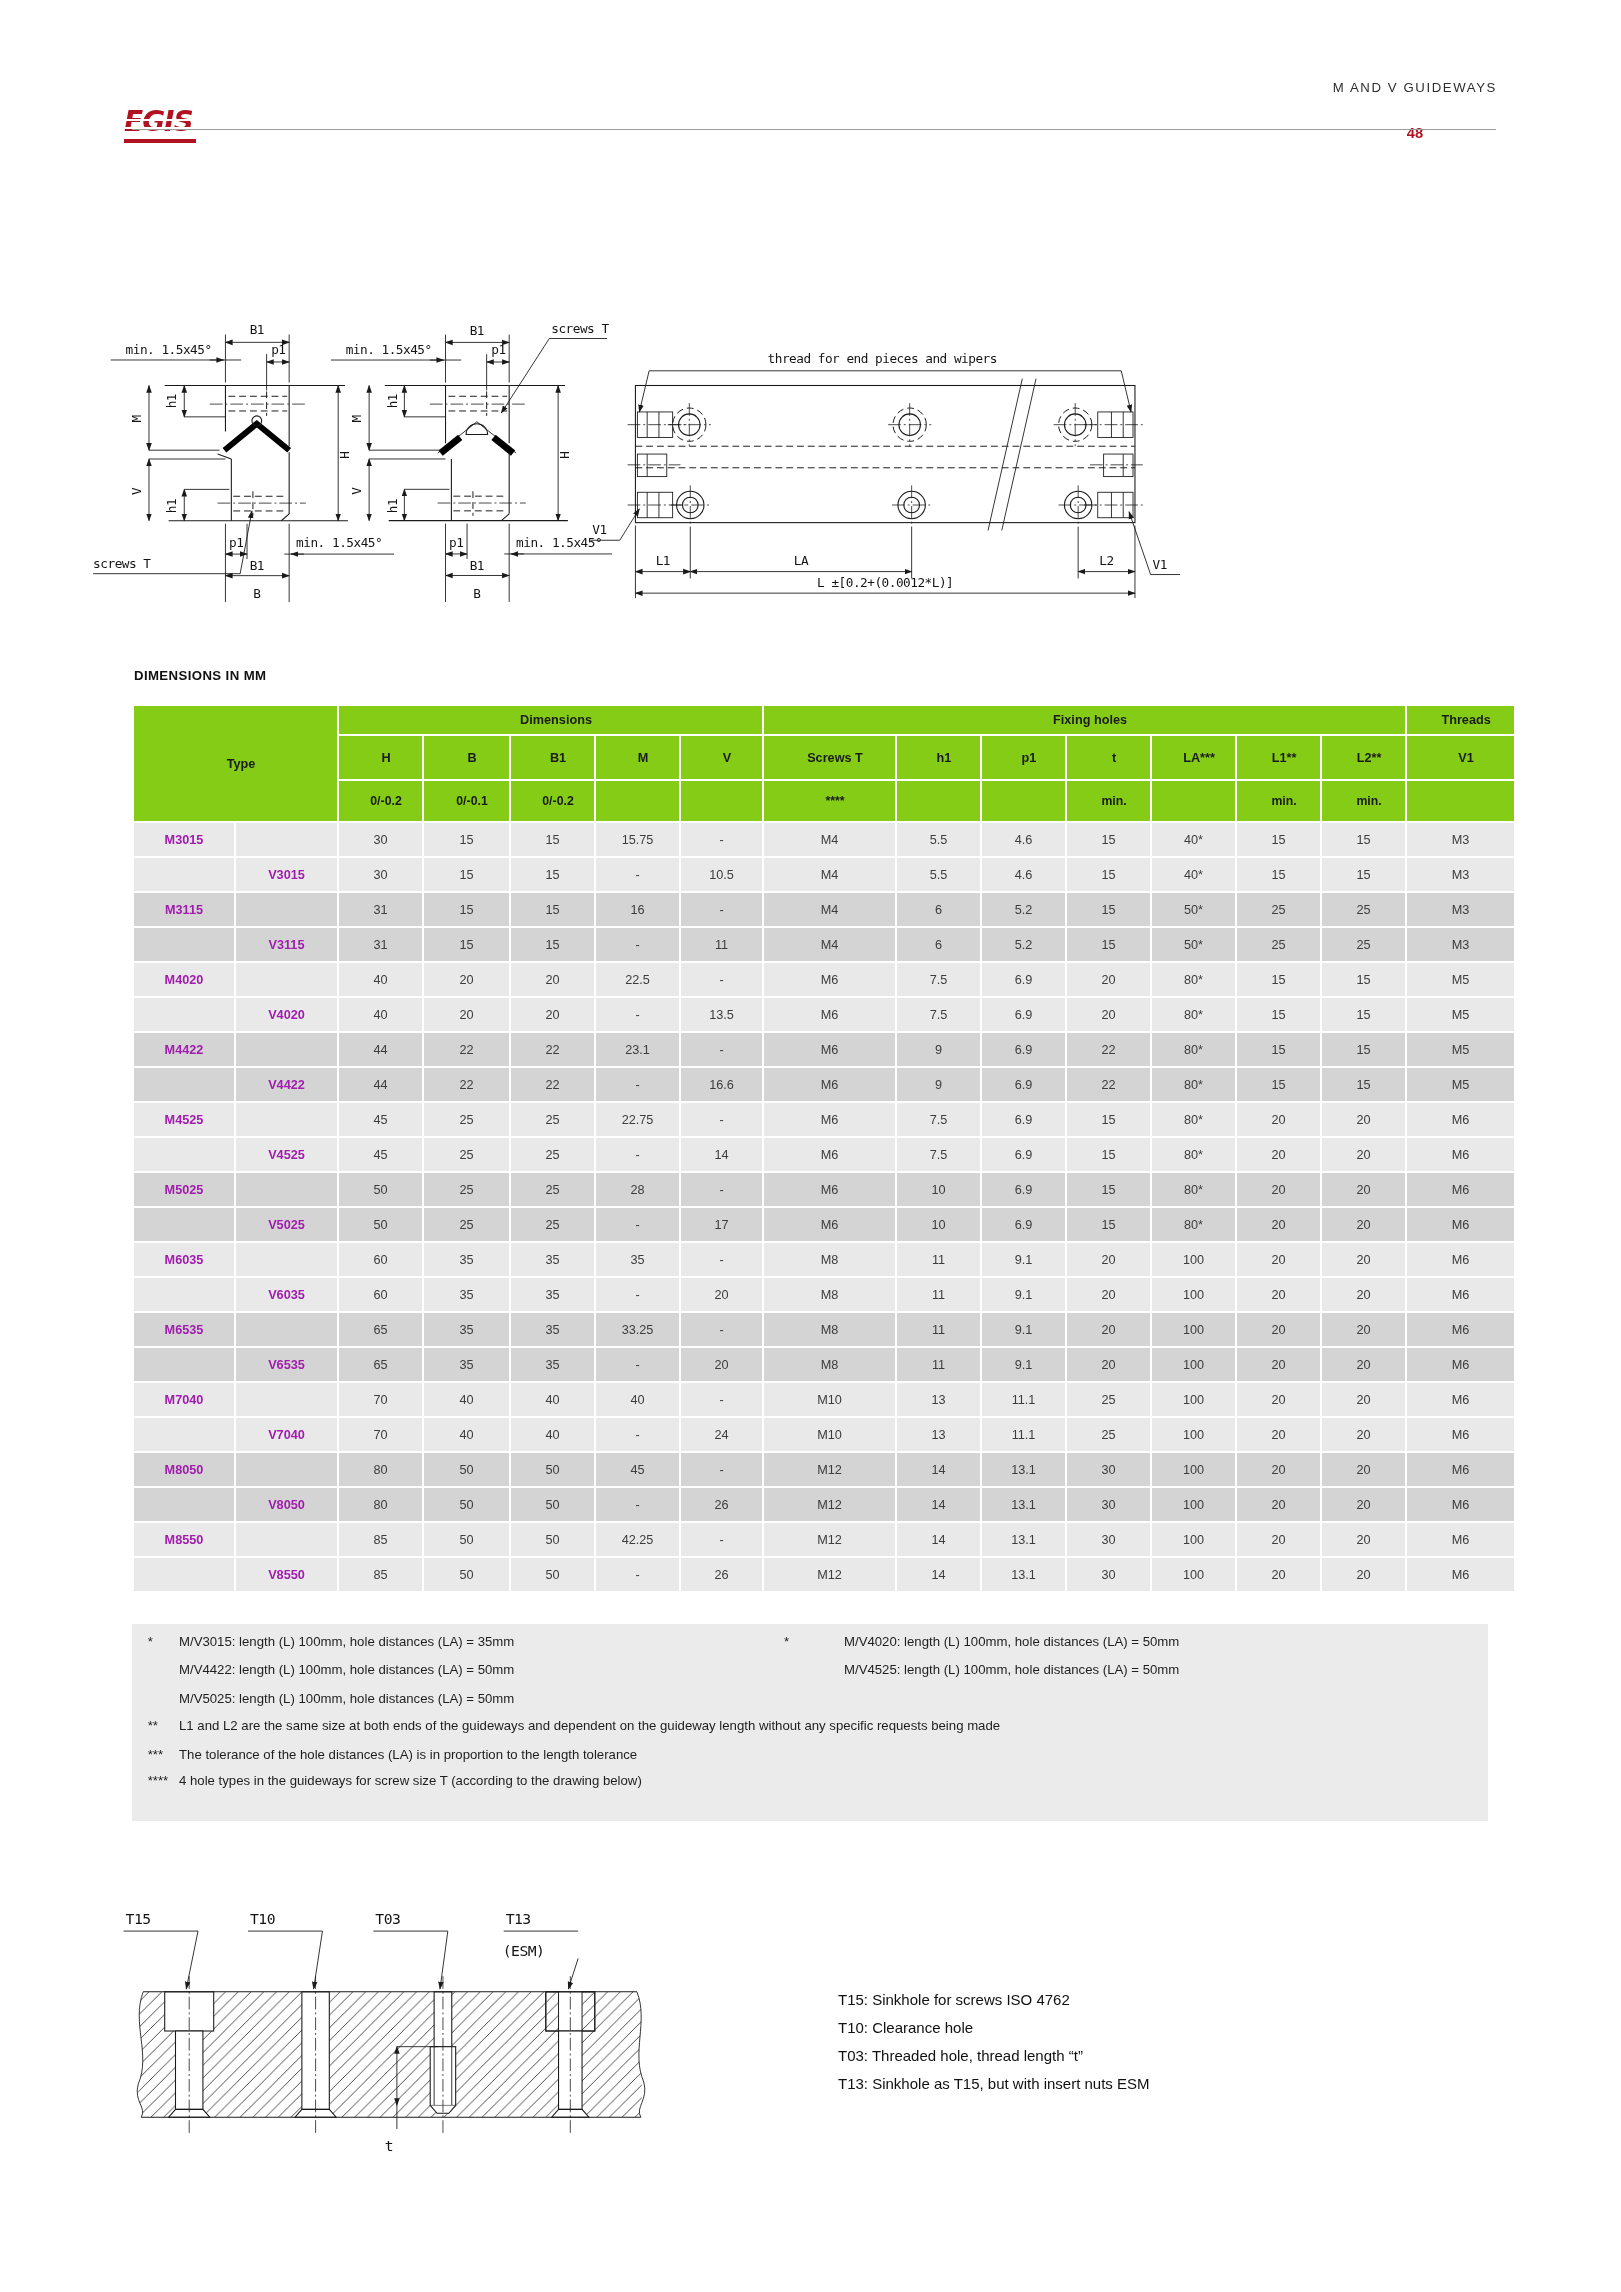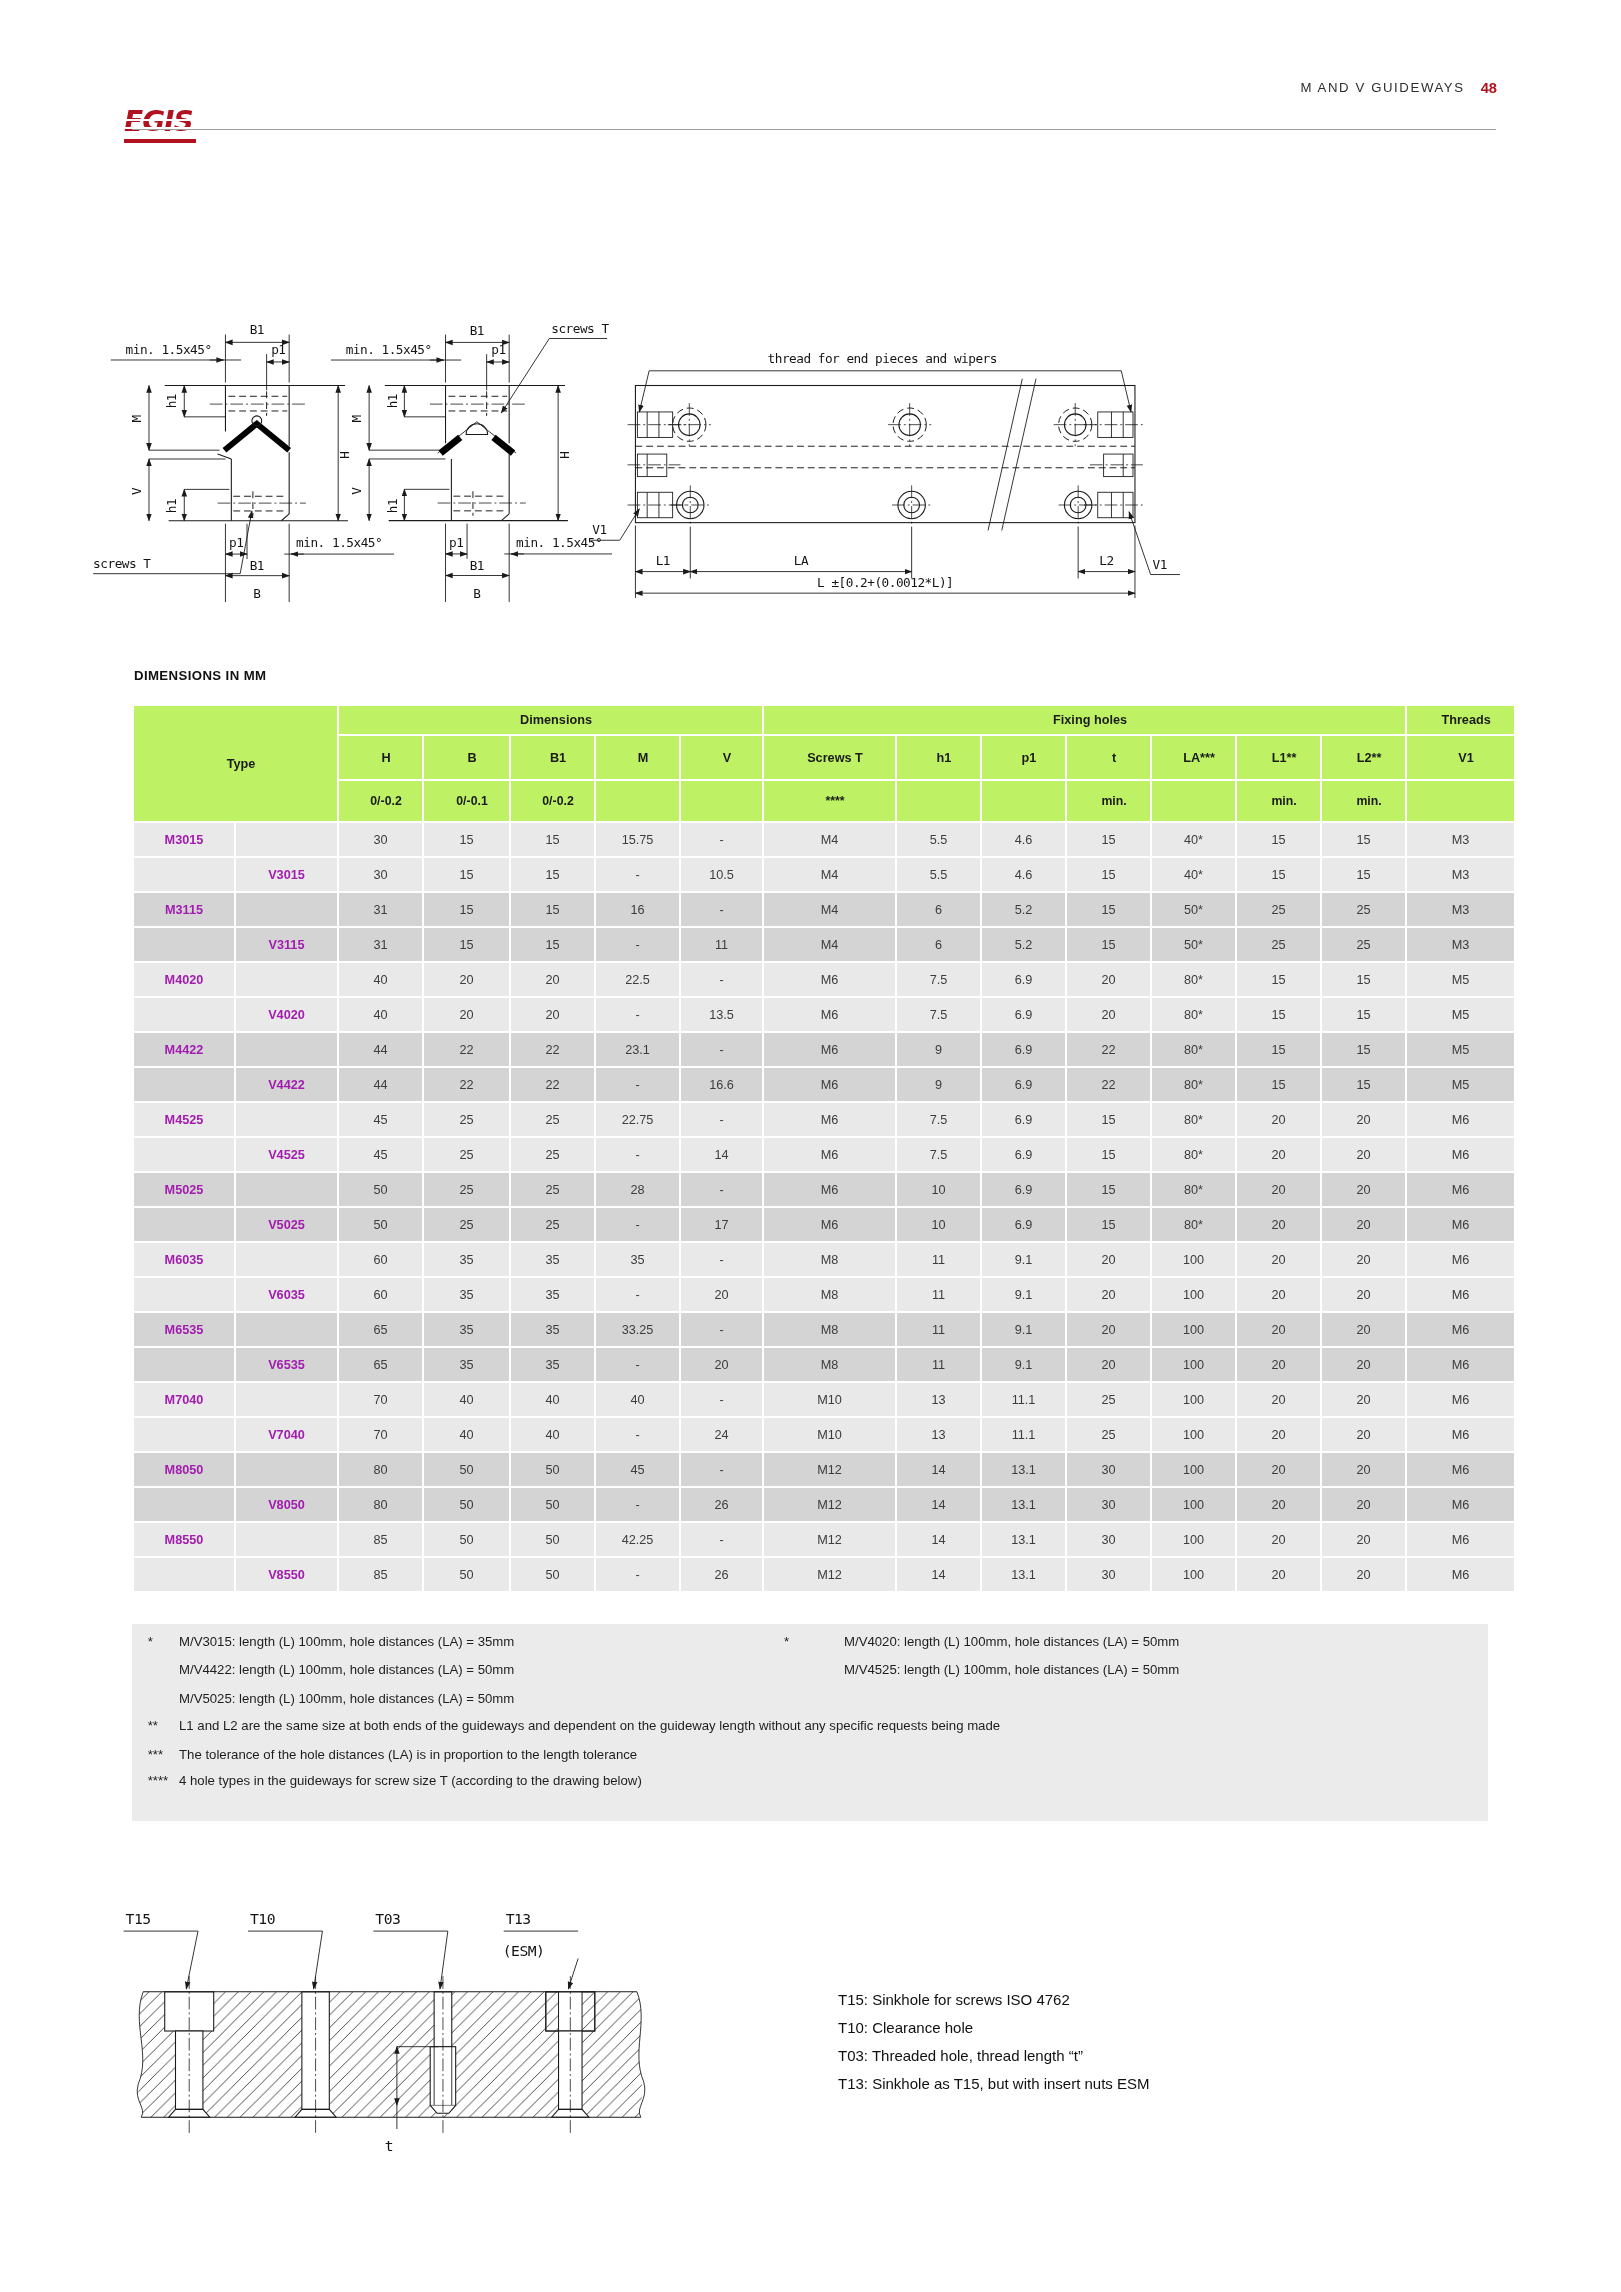--- a/index.html
+++ b/index.html
@@ -5,21 +5,21 @@
   html,body{margin:0;padding:0;background:#fff;}
   body{width:1621px;height:2293px;position:relative;font-family:"Liberation Sans",sans-serif;color:#1c1c1c;}
   .abs{position:absolute;}
 
   
   .logo{left:124px;top:81px;width:74px;height:33px;font-family:"DejaVu Sans",sans-serif;
         font-weight:bold;font-style:italic;font-size:28px;line-height:25.5px;color:#b01221;
         letter-spacing:-1px;margin-top:28px;}
   .logo .bar{position:absolute;left:0;right:2px;bottom:-1px;height:3.9px;background:#b01221;}
   .logo .slit{position:absolute;left:0;right:2px;height:2px;background:#fff;}
-  .hdr-right{right:124px;top:80px;display:flex;align-items:flex-start;gap:16px;}
+  .hdr-right{right:124px;top:80px;display:flex;align-items:center;gap:30px;flex-direction:column;}
   .hdr-title{font-size:13.2px;letter-spacing:1.6px;color:#2e2e2e;}
   .hdr-page{font-size:14.7px;font-weight:bold;color:#b01221;}
   .hdr-rule{left:132px;top:129px;width:1364px;height:0;border-top:1.5px solid #9c9c9c;}
 
   
   svg{position:absolute;overflow:visible;}
   .ln{stroke:#1a1a1a;stroke-width:1.1;fill:none;}
   .thin{stroke:#1a1a1a;stroke-width:0.9;fill:none;}
   .thk{stroke:#000;stroke-width:6;fill:none;}
   .thk2{stroke:#000;stroke-width:7;fill:none;}
@@ -31,21 +31,21 @@
   .wfill{fill:#fff;stroke:#1a1a1a;stroke-width:1.1;}
   .wfillo{fill:#fff;stroke:none;}
 
   
   .sec-label{left:134px;top:668px;font-size:13.2px;font-weight:600;letter-spacing:0.4px;color:#111;}
 
   
   .tbl-wrap{left:132px;top:704px;}
   table{border-collapse:separate;border-spacing:2px;table-layout:fixed;width:1356px;}
   th,td{padding:0;text-align:center;vertical-align:middle;overflow:hidden;}
-  thead th{background:#bef264;font-weight:bold;font-size:12.7px;color:#1b1b1b;padding-left:11px;}
+  thead th{background:#84cc16;font-weight:bold;font-size:12.7px;color:#1b1b1b;padding-left:11px;}
   tr.gh th{height:28px;}
   tr.ch th{height:43px;}
   tr.tol th{height:40px;font-size:12.3px;}
   tbody td{height:33px;font-size:12.7px;color:#3d3d3d;}
   tr.r-light td{background:#e9e9e9;}
   tr.r-dark td{background:#d4d4d4;}
   tbody td.type{font-weight:bold;color:#a21caf;}
 
   
   .fnbox{left:132px;top:1624px;width:1356px;height:197px;background:#ebebeb;font-size:13.2px;color:#1e1e1e;}

